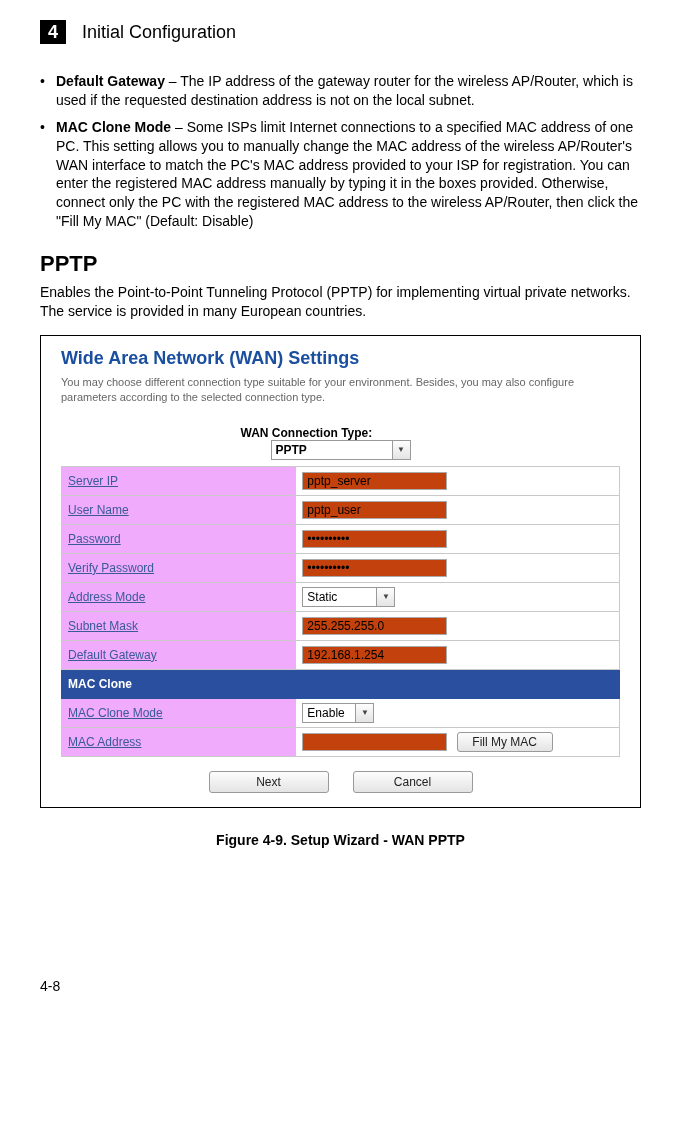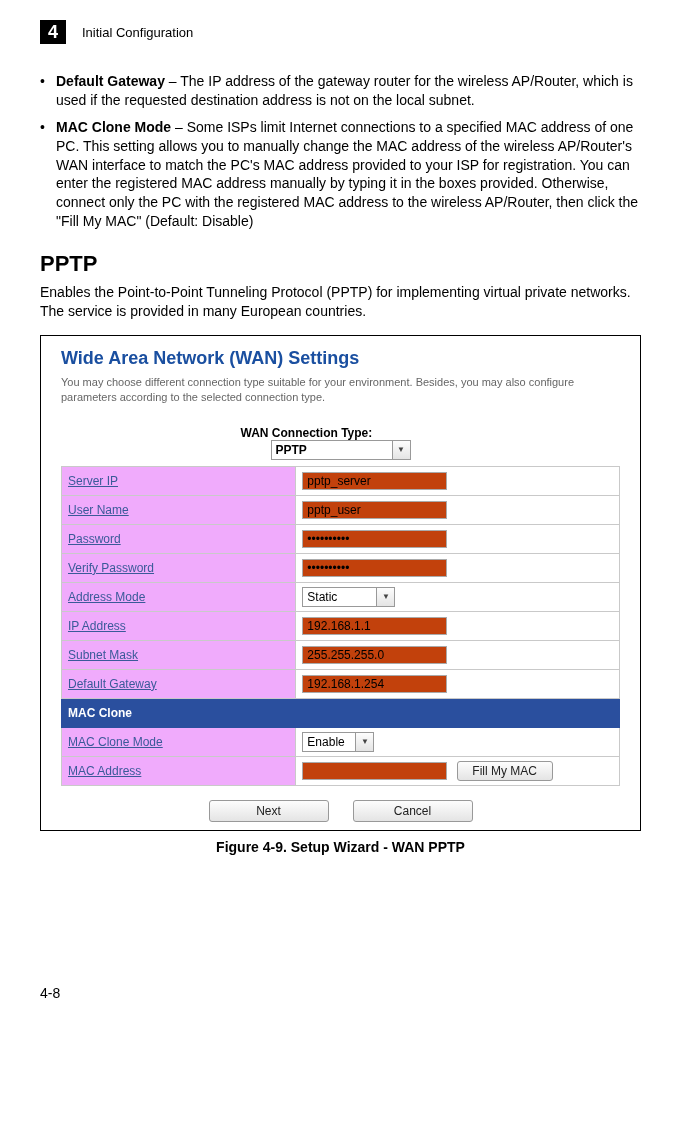--- a/index.html
+++ b/index.html
@@ -26,21 +26,21 @@
     background: #000;
     color: #fff;
     font-weight: bold;
     font-size: 18px;
     display: flex;
     align-items: center;
     justify-content: center;
     margin-right: 16px;
   }
   .chapter-title {
-    font-size: 13px;
+    font-size: 18px;
   }
   .bullet-list {
     margin: 0 0 20px 0;
     padding: 0;
   }
   .bullet-item {
     display: flex;
     margin-bottom: 8px;
     line-height: 1.35;
   }
@@ -55,22 +55,22 @@
     font-size: 22px;
     font-weight: bold;
     margin: 10px 0 6px 0;
   }
   .section-para {
     line-height: 1.35;
     margin-bottom: 14px;
   }
   .figure-frame {
     border: 1px solid #000;
-    padding: 8px 20px 8px 20px;
-    margin-bottom: 8px;
+    padding: 8px 20px 14px 20px;
+    margin-bottom: 24px;
     background: #fff;
   }
   .wan-title {
     color: #1a4fa0;
     font-weight: bold;
     font-size: 18px;
     font-family: Arial, sans-serif;
     margin: 4px 0 6px 0;
   }
   .wan-desc {
@@ -247,24 +247,20 @@
       <tr>
         <td class="label-cell">Address Mode</td>
         <td class="field-cell">
           <div class="select-box med">
             <span>Static</span>
             <span class="select-arrow">▼</span>
           </div>
         </td>
       </tr>
       <tr>
-        <td class="label-cell">IP Address</td>
-        <td class="field-cell"><input class="text-input" value="192.168.1.1" style=""></td>
-      </tr>
-      <tr>
         <td class="label-cell">Subnet Mask</td>
         <td class="field-cell"><input class="text-input" value="255.255.255.0" style=""></td>
       </tr>
       <tr>
         <td class="label-cell">Default Gateway</td>
         <td class="field-cell"><input class="text-input" value="192.168.1.254" style=""></td>
       </tr>
       <tr class="section-row">
         <td colspan="2">MAC Clone</td>
       </tr>

